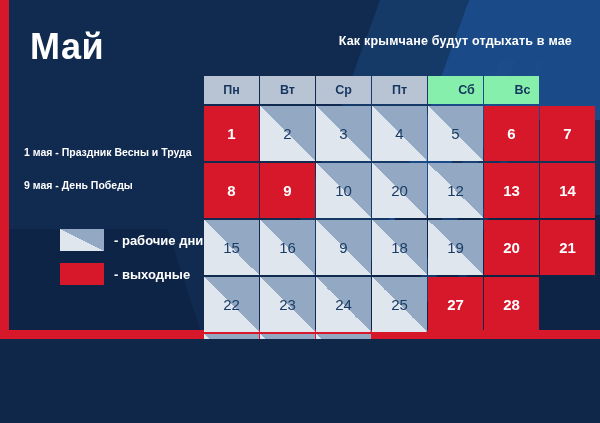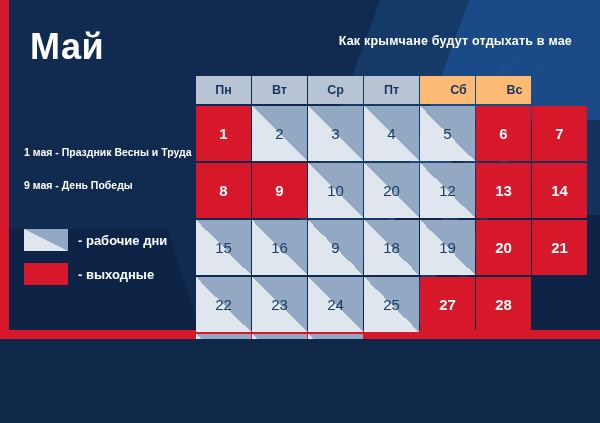--- a/index.html
+++ b/index.html
@@ -114,40 +114,41 @@
     margin-top: 16px;
   }
 
   
   .calendar {
     position: absolute;
     left: 196px; top: 76px;
   }
   .cal-row {
     display: flex;
+    margin-left: 8px;
   }
   .cell {
     width: 55px;
     height: 55px;
     margin: 0 1px 2px 0;
     position: relative;
     box-sizing: border-box;
   }
   .dow {
     height: 28px;
     background: #b8c4d4;
     color: #17355e;
     font-size: 12.5px;
     font-weight: bold;
     display: flex;
     align-items: center;
     justify-content: center;
   }
   .dow.weekend {
-    background: #fdba74;
+    background: #86efac;
     padding-left: 22px;
   }
   .day {
     display: flex;
     align-items: center;
     justify-content: center;
     font-size: 15px;
     color: #1b3c66;
     font-weight: normal;
   }
@@ -166,20 +167,21 @@
 
   
   .legend {
     position: absolute;
     left: 24px; bottom: 42px;
   }
   .legend-row {
     display: flex;
     align-items: center;
     margin-bottom: 12px;
+    margin-left: 36px;
   }
   .swatch {
     width: 44px;
     height: 22px;
     margin-right: 10px;
   }
   .swatch.work {
     background: linear-gradient(to bottom left, #93a9c3 50%, #dfe6ee 50%);
   }
   .swatch.rest {

